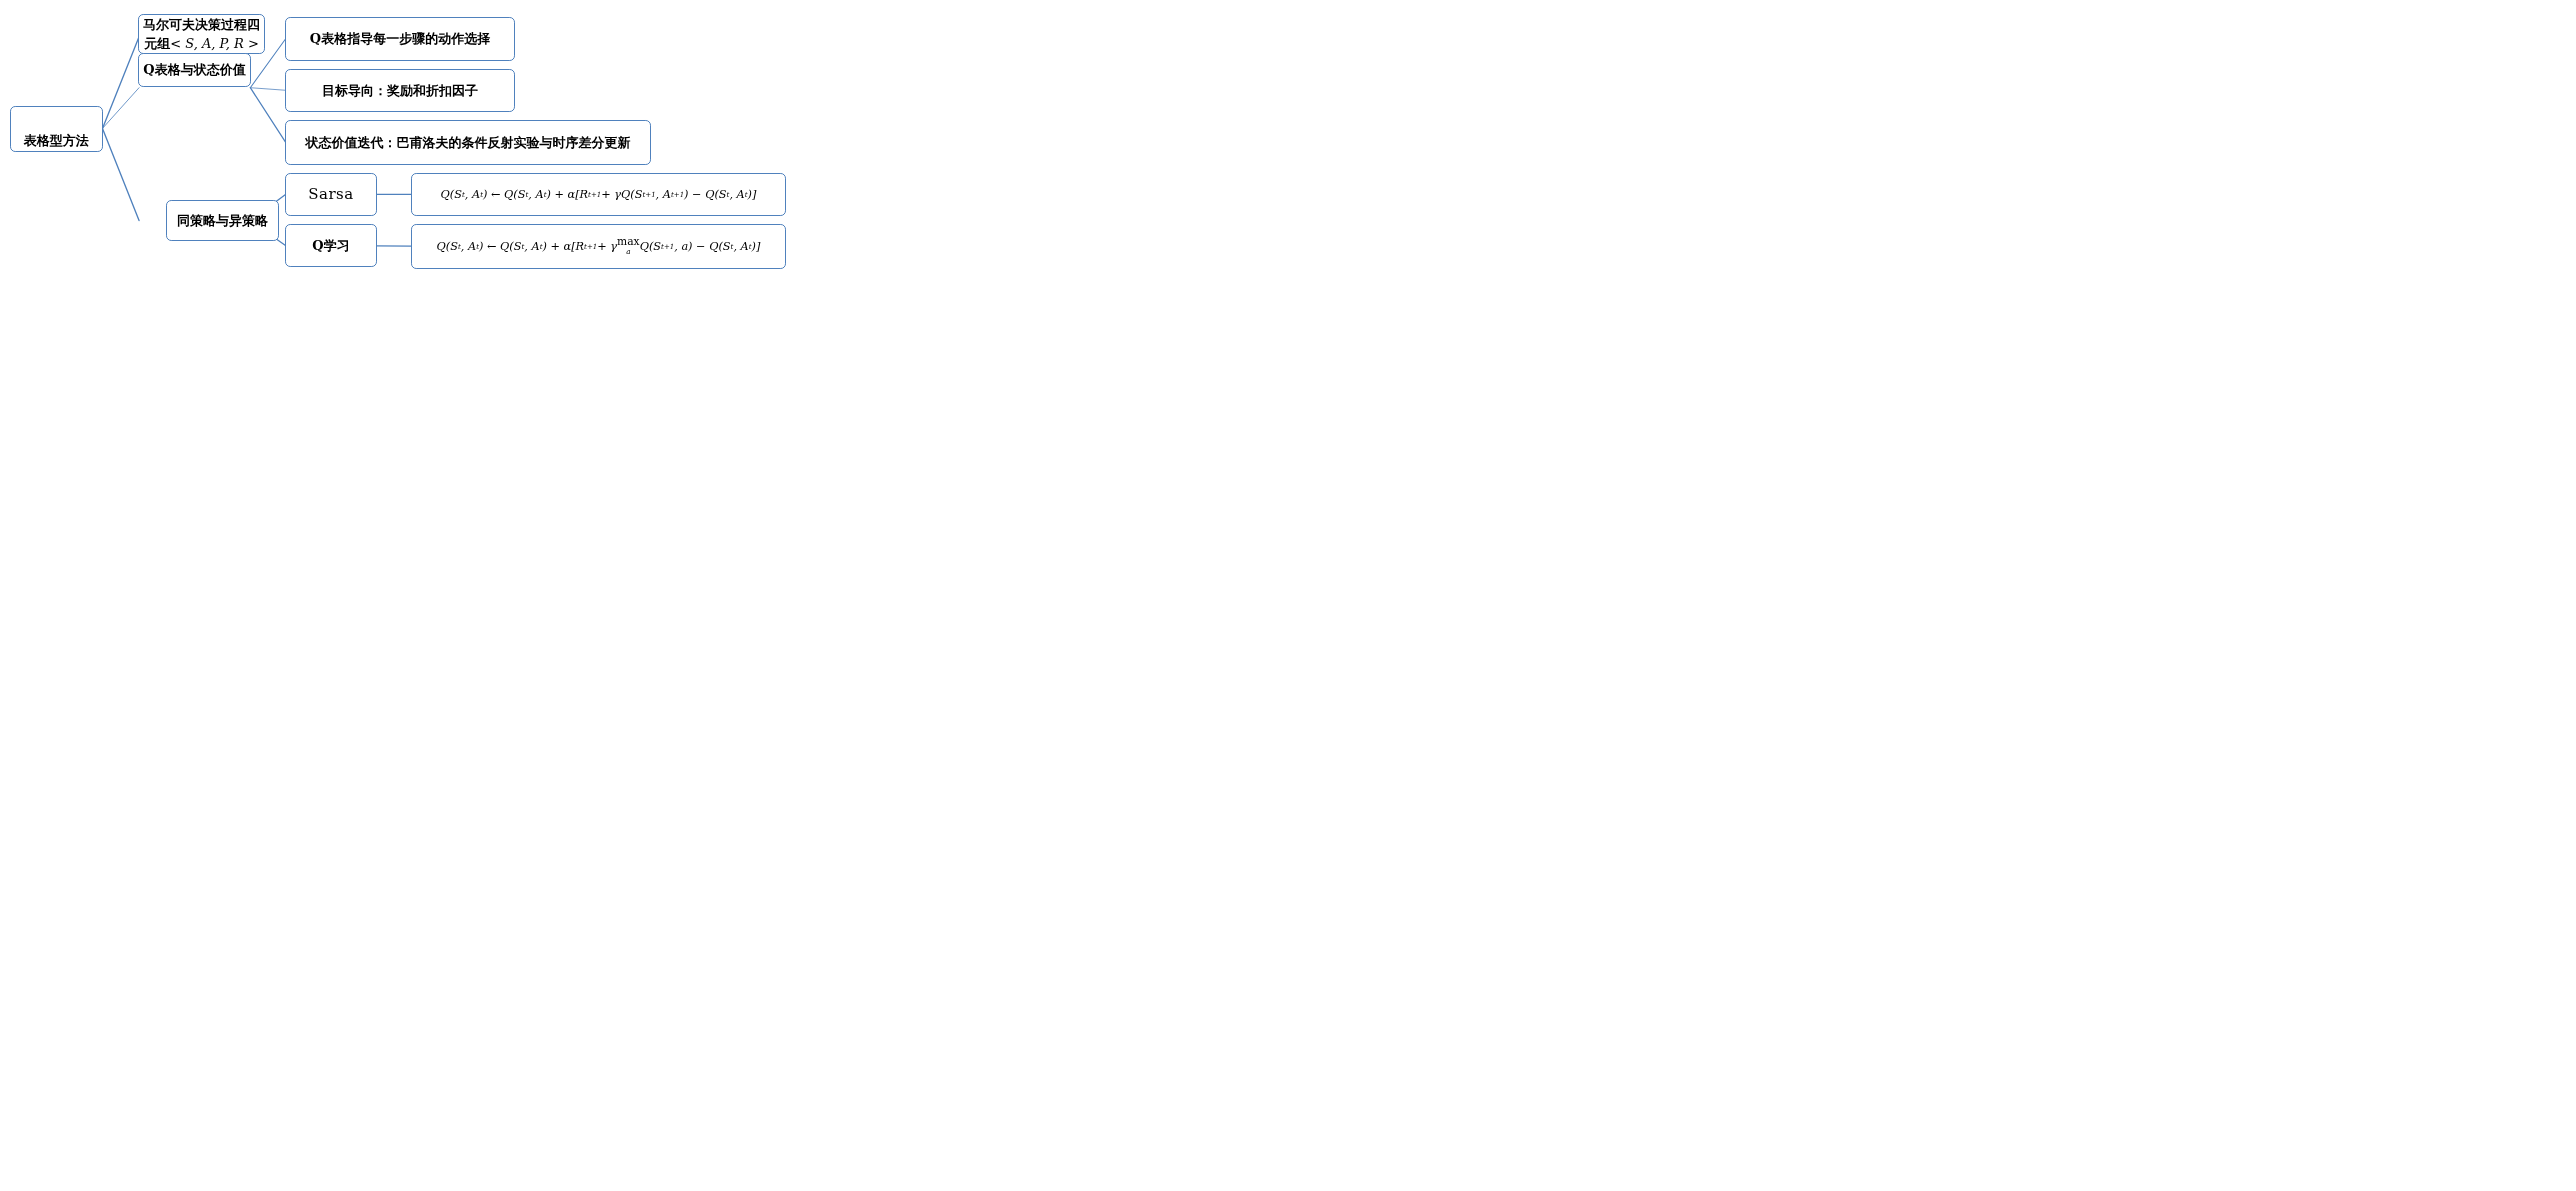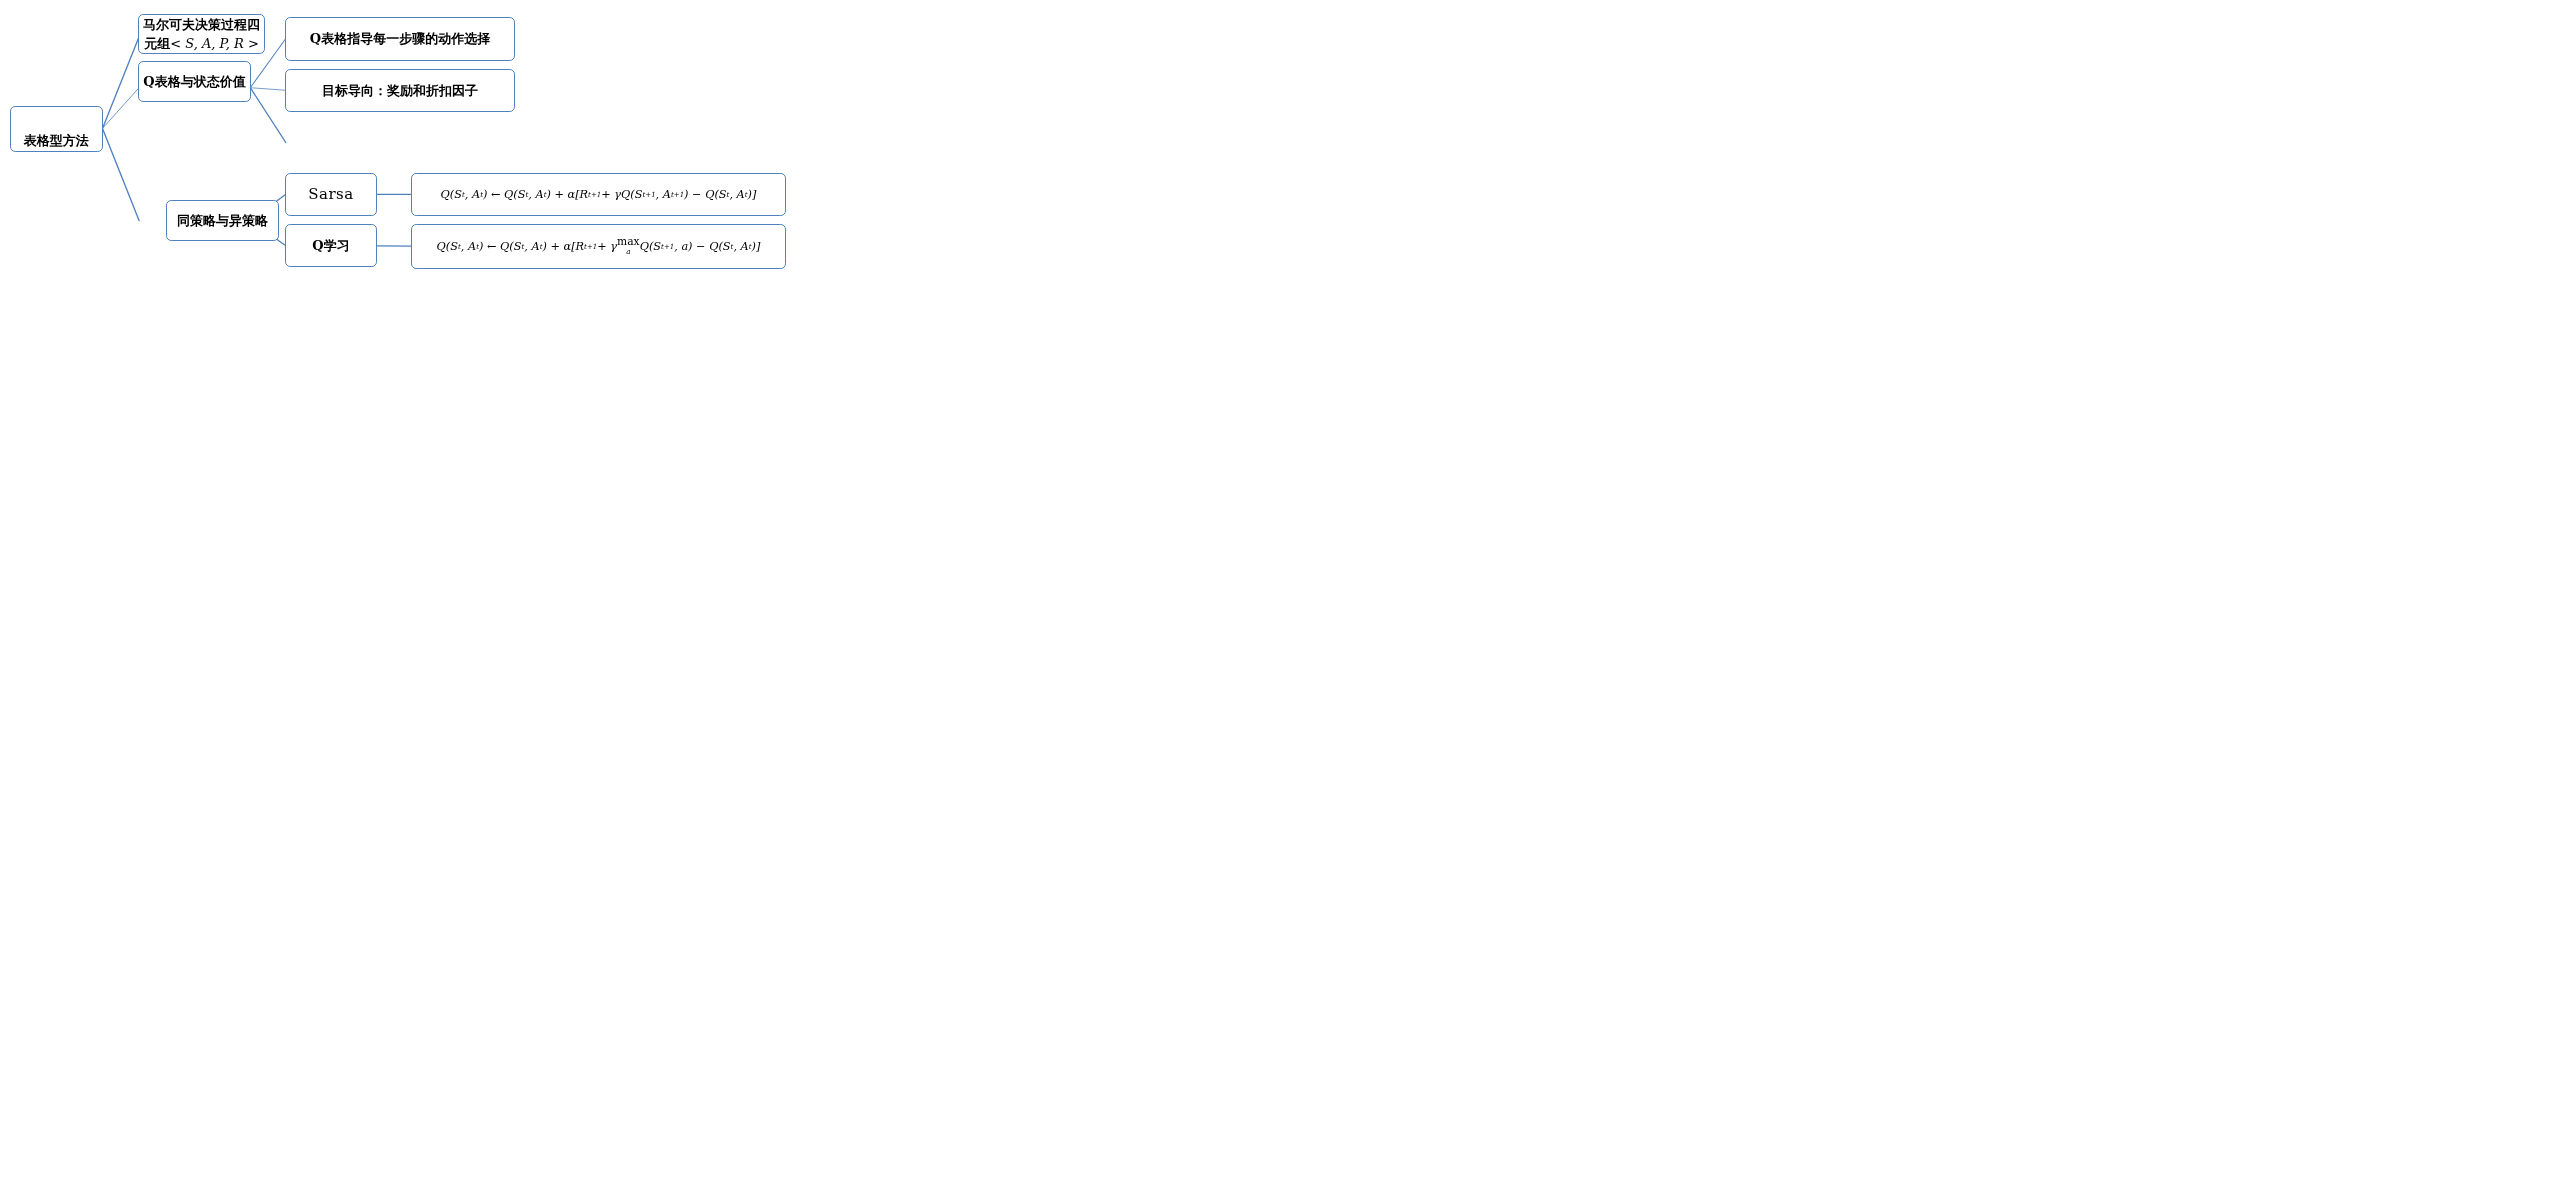--- a/index.html
+++ b/index.html
@@ -31,21 +31,21 @@
     text-align:center;
     color:var(--text);
     font-weight:bold;
     font-size:13px;
     line-height:1.5;
     padding:1px 2.1px;
   }
   
   .n1 {left:9.8px; top:106px;width:93px;height:46px;align-items:flex-end;}
   .n2 {left:138px;top:14.4px; width:127px;height:40px;}
-  .n3 {left:138px;top:61px;width:113px;height:41px;}
+  .n3 {left:138px;top:53px;width:113px;height:34px;}
   .n4 {left:285px;top:16.5px; width:230px;height:44px;}
   .n5 {left:285px;top:69px;width:230px;height:43px;}
   .n6 {left:285px;top:120px;width:366px;height:45px;}
   .n7 {left:138px;top:200px;width:113px;height:41px;margin-left:28px;}
   .n8 {left:285px;top:173px;width:92px;height:43px;}
   .n9 {left:285px;top:224px;width:92px;height:43px;}
   .n10{left:411px;top:173px;width:375px;height:43px;}
   .n11{left:411px;top:224px;width:375px;height:45px;}
 
   .node .math{font-style:italic;font-weight:normal;}
@@ -101,20 +101,23 @@
   </div>
 
   <div class="node n4">
     <span>Q表格指导每一步骤的动作选择</span>
   </div>
 
   <div class="node n5">
     <span>目标导向：奖励和折扣因子</span>
   </div>
 
+  <div class="node n6">
+    <span>状态价值迭代：巴甫洛夫的条件反射实验与时序差分更新</span>
+  </div>
 
   <div class="node n7">
     <span>同策略与异策略</span>
   </div>
 
   <div class="node n8">
     <span class="latin">Sarsa</span>
   </div>
 
   <div class="node n9">

